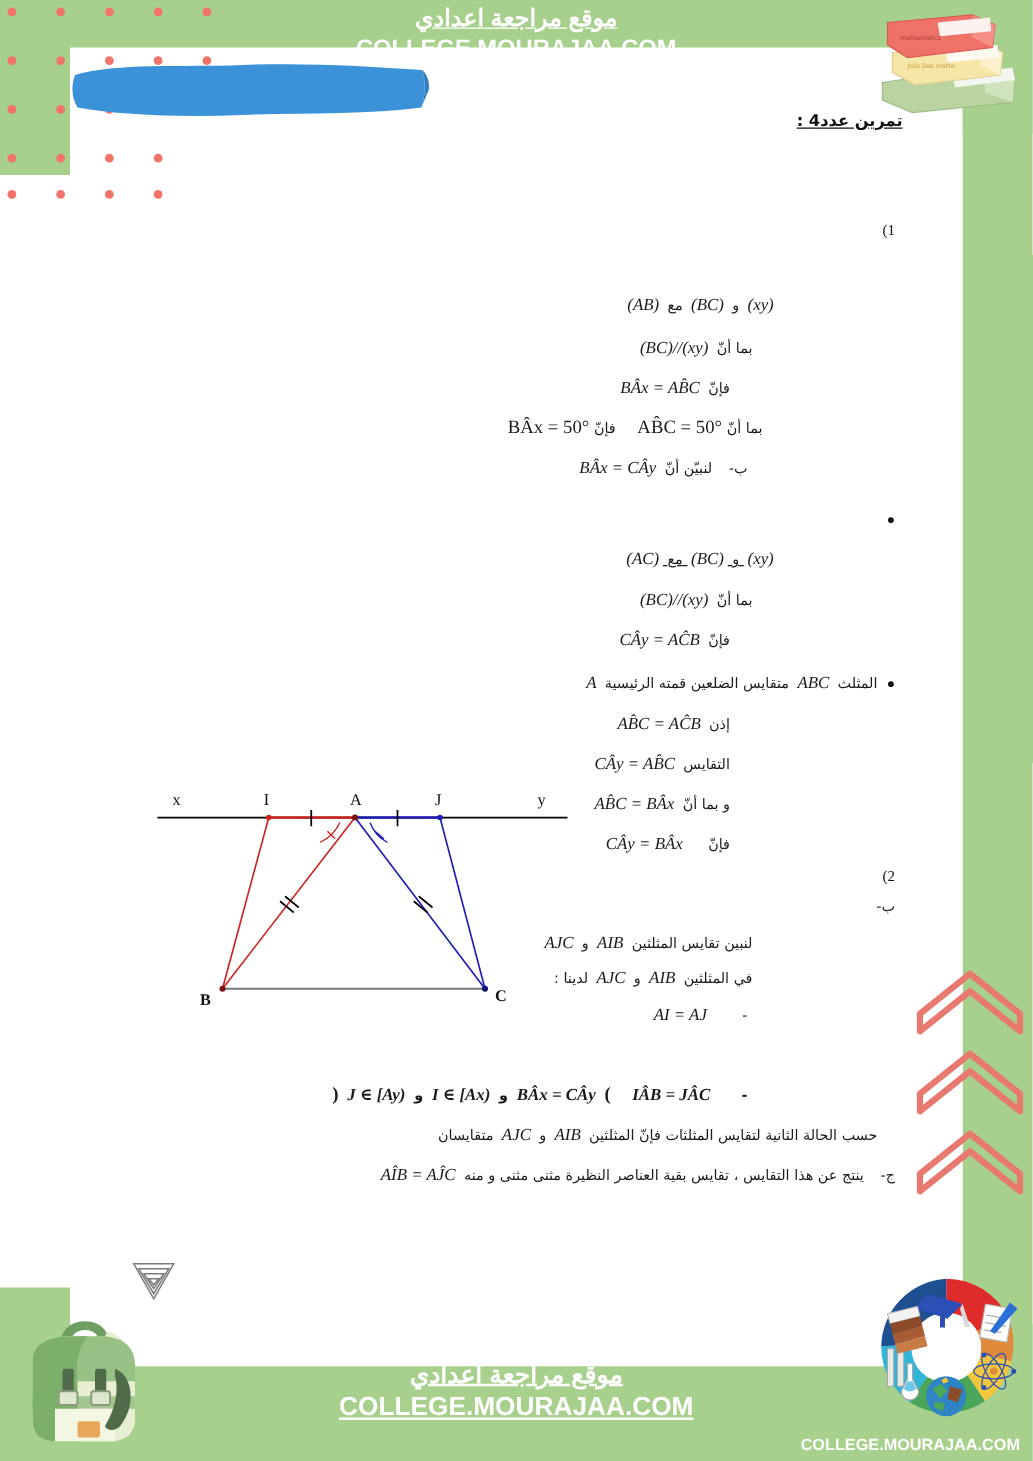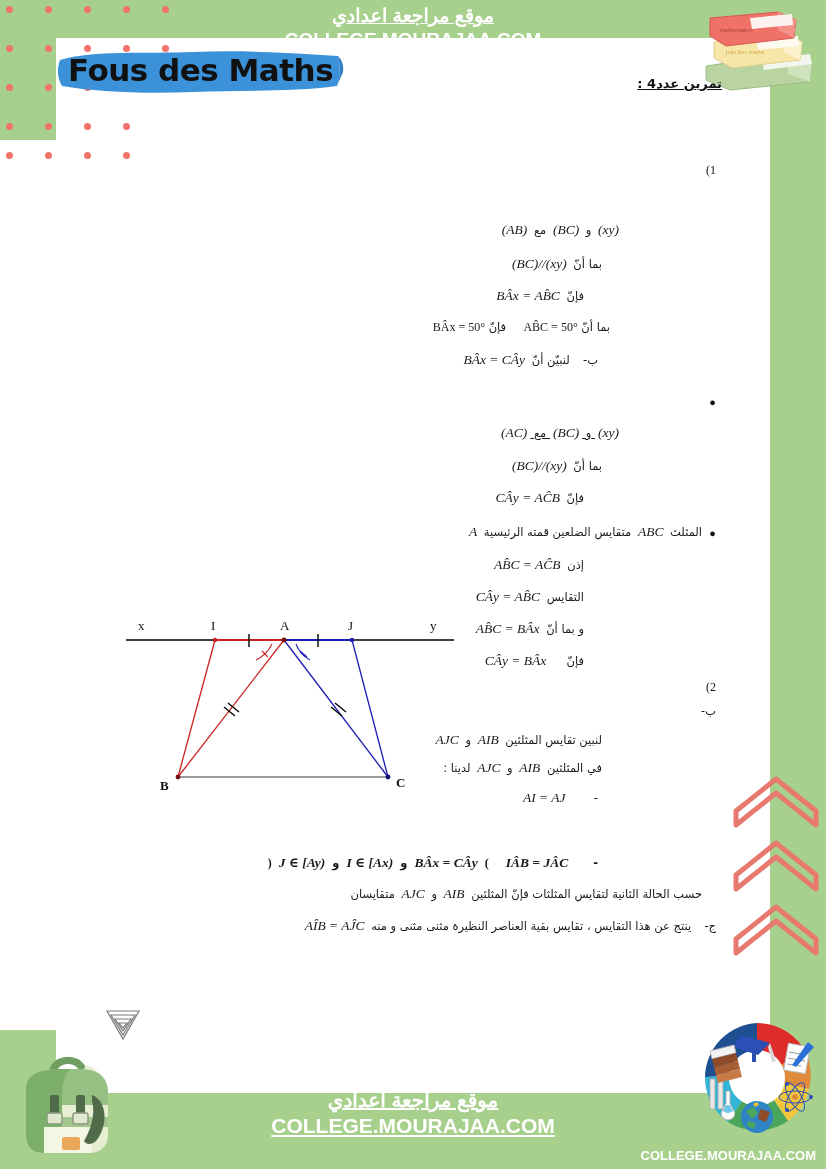--- a/index.html
+++ b/index.html
@@ -79,42 +79,42 @@
   }
 
   
   .footer-text{
     position:absolute;left:0;bottom:30px;width:826px;text-align:center;z-index:7;color:#ffffff;
   }
   .footer-text .ar{font-size:20px;font-weight:bold;text-decoration:underline;direction:rtl;line-height:26px;}
   .footer-text .lat{font-size:21px;font-weight:bold;text-decoration:underline;line-height:26px;}
 
   
-  .content{position:absolute;left:56px;top:32px;width:714px;height:872px;z-index:10;}
+  .content{position:absolute;left:56px;top:46px;width:714px;height:872px;z-index:10;}
 
   .ex-title{
     position:absolute;right:48px;top:44px;direction:rtl;
     font-size:13px;font-weight:bold;color:#111;text-decoration:underline;
     font-family:"DejaVu Sans", sans-serif;
   }
 
   .num-1{position:absolute;right:54px;top:131px;font-size:12px;color:#111;font-family:"Liberation Serif",serif;}
   .num-2{position:absolute;right:54px;top:648px;font-size:12px;color:#111;font-family:"Liberation Serif",serif;}
 
   .ln{
     position:absolute;direction:rtl;white-space:nowrap;color:#1a1a1a;
     font-family:"DejaVu Sans", sans-serif;font-size:11.5px;
   }
   .ln .m{
     font-family:"Liberation Serif","DejaVu Serif",serif;font-style:italic;
     font-size:13.5px;direction:ltr;display:inline-block;padding:0 3px;
   }
   .ln .mu{ 
     font-family:"Liberation Serif","DejaVu Serif",serif;font-style:normal;
-    font-size:12px;direction:ltr;display:inline-block;
+    font-size:15px;direction:ltr;display:inline-block;
   }
   .bullet{position:absolute;font-size:11px;color:#111;}
 
   
   .figure{position:absolute;left:60px;top:540px;width:350px;height:220px;z-index:11;}
 </style>
 </head>
 <body>
 
 <div class="green-right-strip"></div>
@@ -155,21 +155,20 @@
   <div class="ar">موقع مراجعة اعدادي</div>
   <div class="lat">COLLEGE.MOURAJAA.COM</div>
 </div>
 
 <div class="brush">
   <svg width="290" height="54" viewBox="0 0 290 54">
     <path d="M6,14 C40,4 90,8 140,6 C190,4 240,7 284,10 C286,18 287,30 283,40
              C240,46 190,44 140,46 C90,48 42,46 8,40 C3,32 3,22 6,14 Z" fill="#3b92d8"></path>
     <path d="M284,10 C288,14 290,20 289,26 L283,40 C287,30 286,18 284,10 Z" fill="#2f7fc2"></path>
   </svg>
-  <div class="logo-text">Fous des Maths</div>
 </div>
 
 <div class="books">
   <svg width="126" height="86" viewBox="0 0 126 86">
     <g>
       <path d="M14,58 L96,46 L120,54 L118,74 L38,82 L14,72 Z" fill="#b9d4a0" stroke="#9cbb86" stroke-width="1"></path>
       <path d="M96,46 L120,54 L118,74 L96,66 Z" fill="#cfe3bd"></path>
       <path d="M70,52 L118,46 L120,56 L72,62 Z" fill="#f2f6ef"></path>
     </g>
     <g>

